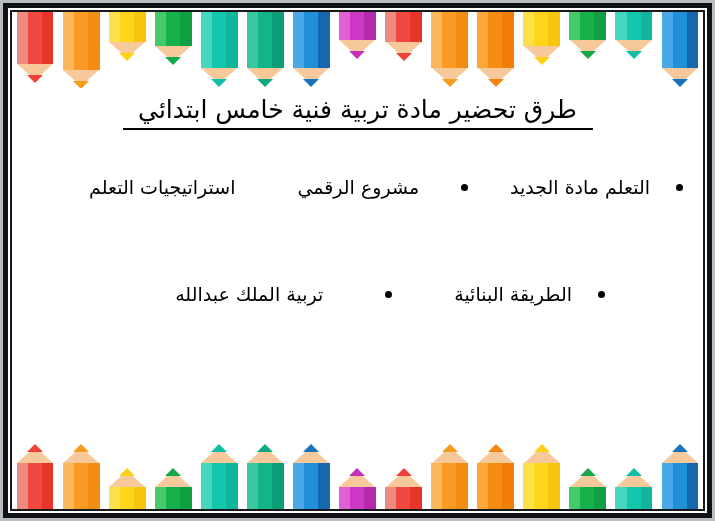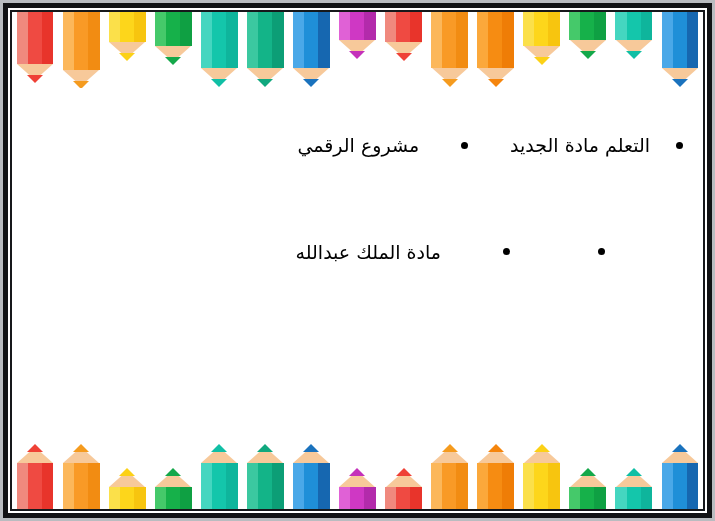--- a/index.html
+++ b/index.html
@@ -339,39 +339,45 @@
         </div>
         <div class="cone" style="border-left: 18.4267px solid transparent; border-right: 18.4267px solid transparent; border-top: 16.9525px solid rgb(247, 201, 154);"></div>
         <div class="tipwrap">
           <div class="tip" style="border-left: 8.47627px solid transparent; border-right: 8.47627px solid transparent; border-top: 8.8448px solid rgb(26, 114, 189); margin-top: -5.08576px;"></div>
         </div>
       </div>
     </div>
 
   <div class="content">
 
+    <div class="title-wrap">
+      <div class="title">طرق تحضير مادة تربية فنية خامس ابتدائي</div>
+      <div class="title-rule"></div>
+    </div>
 
     <div class="bullet-line line1">
       <span class="bullet-dot"></span>
       <span class="sp-m"></span>
       <span class="bl-item">التعلم مادة الجديد</span>
       <span class="sp-l"></span>
       <span class="bullet-dot"></span>
       <span class="sp-l"></span>
       <span class="bl-item">مشروع الرقمي</span>
       <span class="sp-xl"></span>
+      <span class="bl-item">استراتيجيات التعلم</span>
     </div>
 
     <div class="bullet-line line2">
       <span class="bullet-dot"></span>
       <span class="sp-m"></span>
+      <span class="bl-item">الطريقة البنائية</span>
       <span class="sp-xl"></span>
       <span class="bullet-dot"></span>
       <span class="sp-xl"></span>
-      <span class="bl-item">مادة الملك عبدالله</span>
+      <span class="bl-item">تربية الملك عبدالله</span>
     </div>
 
   </div>
 
   <div class="pencil-strip bottom">
       <div class="pencil" style="left: 4.60667px; width: 36.8533px;">
         <div class="tipwrap">
           <div class="tip" style="border-left: 8.47627px solid transparent; border-right: 8.47627px solid transparent; border-bottom: 8.8448px solid rgb(239, 65, 54); margin-bottom: -5.08576px;"></div>
         </div>
         <div class="cone" style="border-left: 18.4267px solid transparent; border-right: 18.4267px solid transparent; border-bottom: 16.9525px solid rgb(247, 201, 154);"></div>

